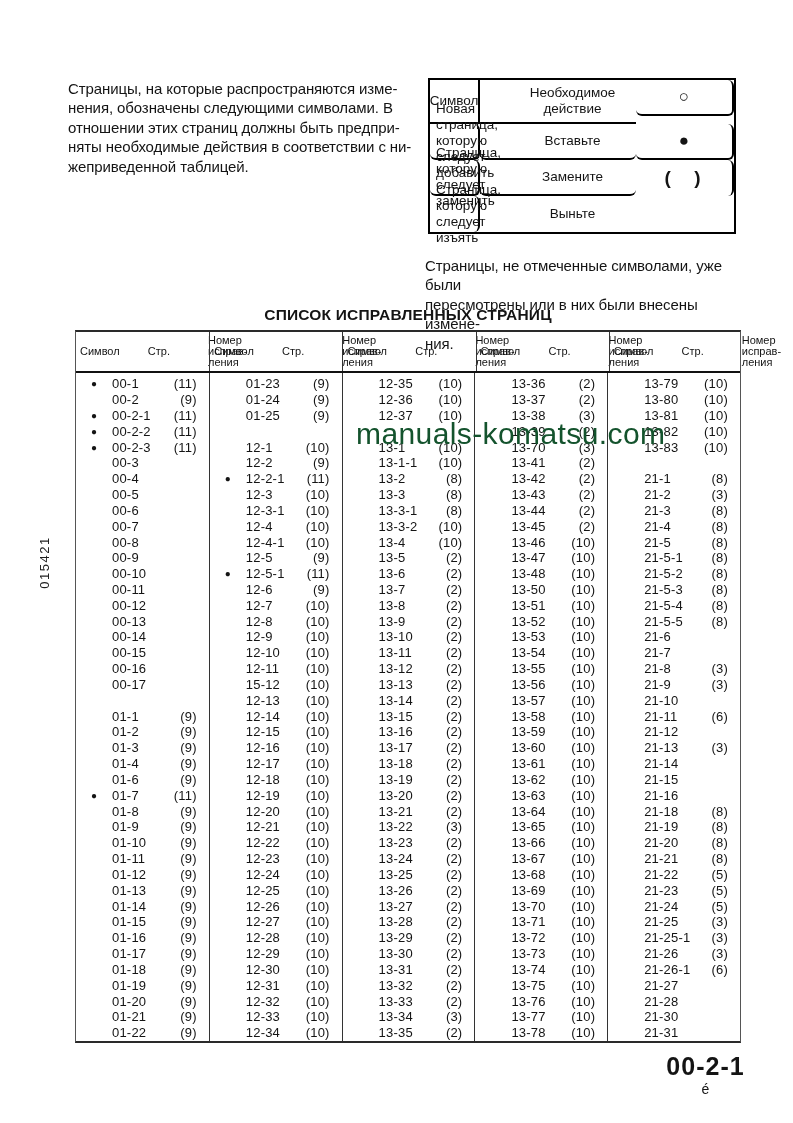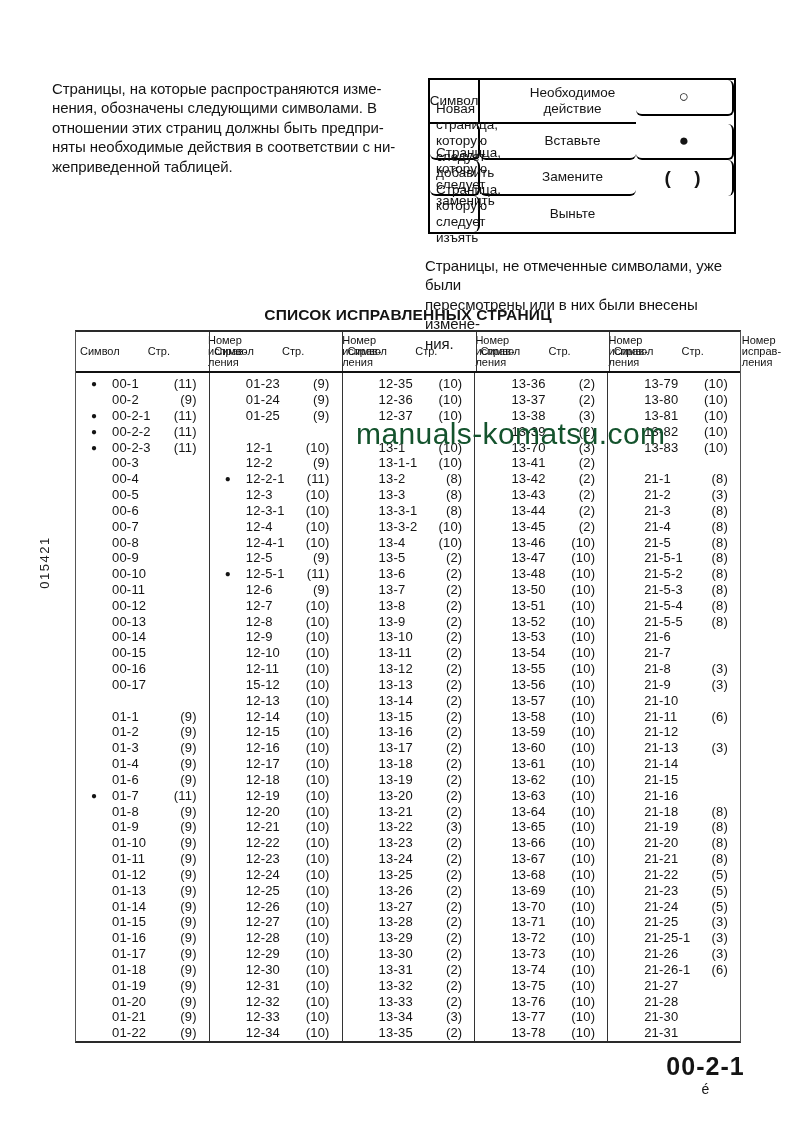--- a/index.html
+++ b/index.html
@@ -4,21 +4,21 @@
 <style>
   html,body{margin:0;padding:0;}
   body{
     width:793px;height:1123px;position:relative;background:#ffffff;
     font-family:"Liberation Sans", sans-serif;color:#141414;overflow:hidden;
   }
   .preline{white-space:pre-line;}
 
   
   .intro{
-    position:absolute;left:52px;top:79px;width:368px;
+    position:absolute;left:68px;top:79px;width:368px;
     font-size:15px;line-height:19.4px;letter-spacing:-0.1px;
   }
 
   
   .stable{
     position:absolute;left:428px;top:78px;width:308px;
     border:2px solid #000;display:grid;
     grid-template-columns:50px 156px 98px;
     background:#fff;box-sizing:border-box;
   }

